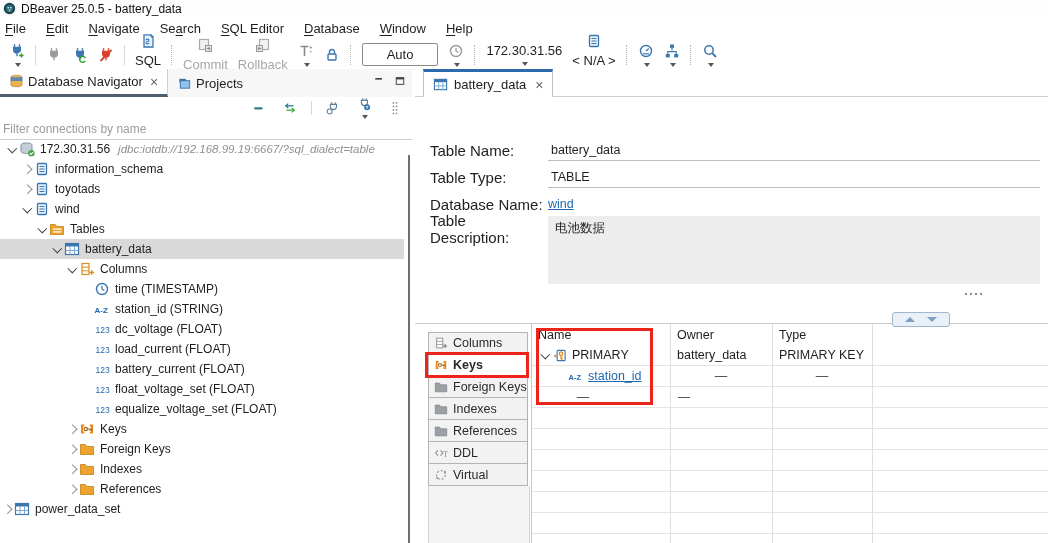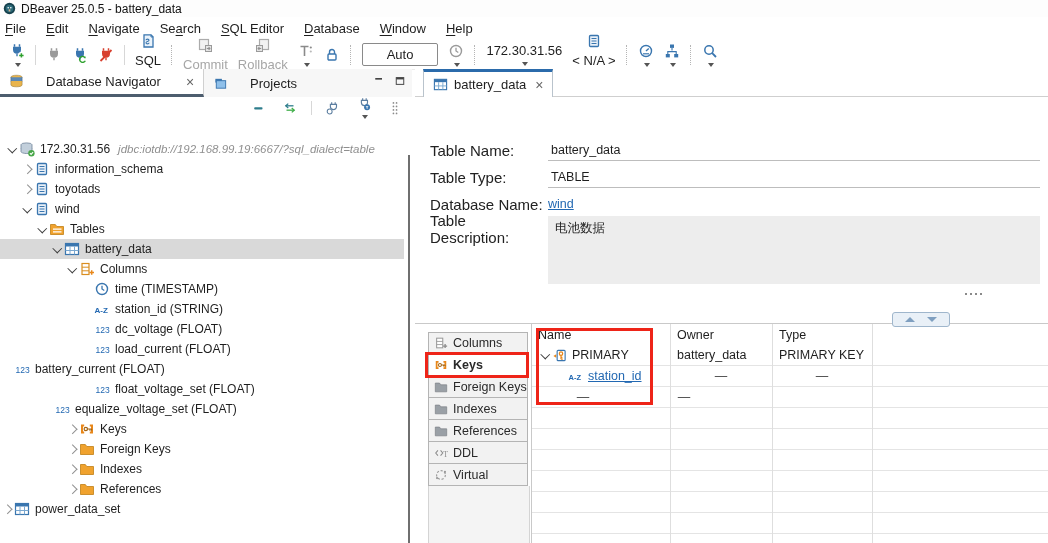--- a/index.html
+++ b/index.html
@@ -19,21 +19,21 @@
   .tbtn .lbl{font-size:13px;white-space:nowrap;}
   .tbtn.disabled .lbl{color:#a6a6a6;}
   .tbtn.boxed{border:1px solid #8a8a8a;padding:3px 24px;margin:0 5px;background:#fff;}
   .caret{width:0;height:0;border-left:3.5px solid transparent;border-right:3.5px solid transparent;border-top:4px solid #555;margin-left:2px;}
   .tsep{width:1px;height:20px;background:#d7d7d7;margin:0 5px;flex:none;}
   .tsep.dotted{background:none;border-left:1px dotted #b5b5b5;}
 
   
   .left-panel{position:absolute;top:69px;left:0;width:412px;bottom:0;background:#fff;}
   .panel-tabstrip{position:absolute;top:0;left:0;right:0;height:28px;border-bottom:1px solid #d0d0d0;display:flex;background:#f7f7f7;}
-  .ptab{display:flex;align-items:center;gap:22px;padding:0 9px;font-size:13px;height:28px;box-sizing:border-box;}
+  .ptab{display:flex;align-items:center;gap:4px;padding:0 9px;font-size:13px;height:28px;box-sizing:border-box;}
   .ptab.active{background:#fff;border-bottom:3px solid #4d5d6e;border-right:1px solid #d0d0d0;}
   .ptab .close-x{color:#666;font-size:14px;margin-left:3px;line-height:1;}
   .panel-winbtns{position:absolute;right:6px;top:6px;display:flex;gap:9px;align-items:center;}
   .panel-toolbar{position:absolute;top:28px;left:0;right:0;height:22px;display:flex;justify-content:flex-end;align-items:center;gap:7px;padding-right:5px;background:#fff;}
   .panel-toolbar .tsep{height:14px;margin:0 2px;}
   .panel-filter{position:absolute;top:50px;left:0;right:0;height:20px;border-bottom:1px solid #cfcfcf;}
   .panel-filter input{width:100%;height:100%;border:none;outline:none;font-family:"Liberation Sans",sans-serif;font-size:12px;padding:0 0 0 3px;box-sizing:border-box;color:#333;}
   .panel-filter input::placeholder{color:#9b9b9b;}
   .tree{position:absolute;top:70px;left:0;right:8px;bottom:0;overflow:hidden;}
   .trow{display:flex;align-items:center;height:20px;white-space:nowrap;}
@@ -466,20 +466,23 @@
             <use href="#i-plug-filter"></use>
           </svg>
           <span class="caret"></span>
         </div>
         <div class="tbtn">
           <svg class="ic" width="14" height="14">
             <use href="#i-dots-menu"></use>
           </svg>
         </div>
       </div>
+    <div class="panel-filter">
+      <input type="text" value="" placeholder="Filter connections by name" style="">
+    </div>
     <div class="tree">
         <div class="trow" style="padding-left: 5px;">
           <span class="chev">
             <i class="open"></i>
           </span>
           <svg class="ic ticon" width="16" height="16">
             <use href="#i-server"></use>
           </svg>
           <span class="tlabel">172.30.31.56</span>
           <span class="tdesc">jdbc:iotdb://192.168.99.19:6667/?sql_dialect=table</span>
@@ -559,35 +562,35 @@
           </svg>
           <span class="tlabel">dc_voltage (FLOAT)</span>
         </div>
         <div class="trow" style="padding-left: 80px;">
           <span class="chev"></span>
           <svg class="ic ticon" width="16" height="16">
             <use href="#i-num"></use>
           </svg>
           <span class="tlabel">load_current (FLOAT)</span>
         </div>
-        <div class="trow" style="">
-          <span class="chev"></span>
-          <svg class="ic ticon" width="16" height="16">
-            <use href="#i-num"></use>
-          </svg>
-          <span class="tlabel">battery_current (FLOAT)</span>
-        </div>
         <div class="trow" style="padding-left: 80px;">
           <span class="chev"></span>
           <svg class="ic ticon" width="16" height="16">
             <use href="#i-num"></use>
           </svg>
+          <span class="tlabel">battery_current (FLOAT)</span>
+        </div>
+        <div class="trow" style="padding-left: 80px;">
+          <span class="chev"></span>
+          <svg class="ic ticon" width="16" height="16">
+            <use href="#i-num"></use>
+          </svg>
           <span class="tlabel">float_voltage_set (FLOAT)</span>
         </div>
-        <div class="trow" style="padding-left: 40px;">
+        <div class="trow" style="padding-left: 80px;">
           <span class="chev"></span>
           <svg class="ic ticon" width="16" height="16">
             <use href="#i-num"></use>
           </svg>
           <span class="tlabel">equalize_voltage_set (FLOAT)</span>
         </div>
         <div class="trow" style="padding-left: 65px;">
           <span class="chev">
             <i class="closed"></i>
           </span>

